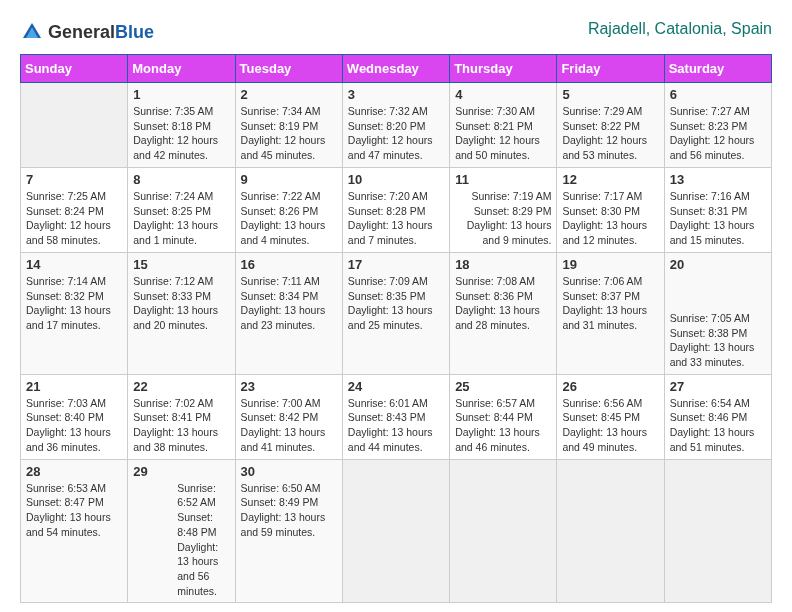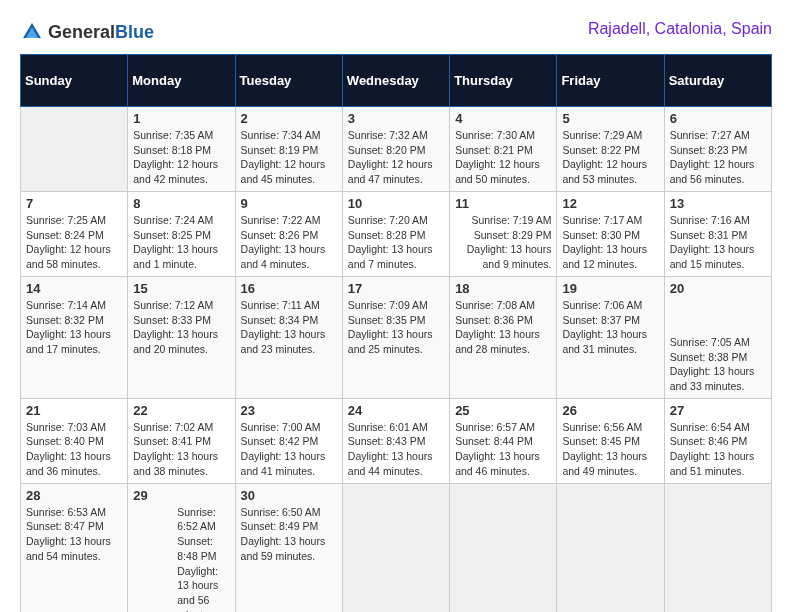--- a/index.html
+++ b/index.html
@@ -40,33 +40,33 @@
     .title-block {
       text-align: right;
     }
     .month-title {
       font-size: 36px;
       font-weight: bold;
       color: #333;
     }
     .location-title {
       font-size: 16px;
-      color: #6d28d9;
+      color: #0f766e;
     }
     table {
       width: 100%;
       border-collapse: collapse;
       table-layout: fixed;
     }
     thead tr th {
-      background-color: #0f172a;
+      background-color: #d946ef;
       color: #fff;
       font-size: 13px;
       font-weight: bold;
-      padding: 18px 4px;
+      padding: 6px 4px;
       text-align: left;
       border: 1px solid #1a5fa8;
     }
     tbody tr td {
       vertical-align: top;
       font-size: 11px;
       color: #333;
       padding: 4px 5px;
       border: 1px solid #ccc;
       height: 85px;

